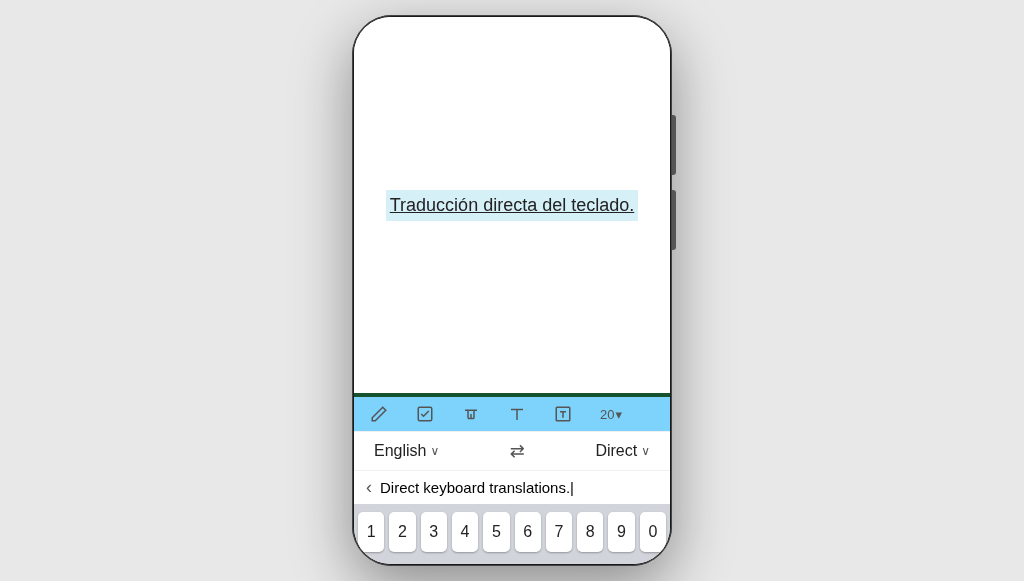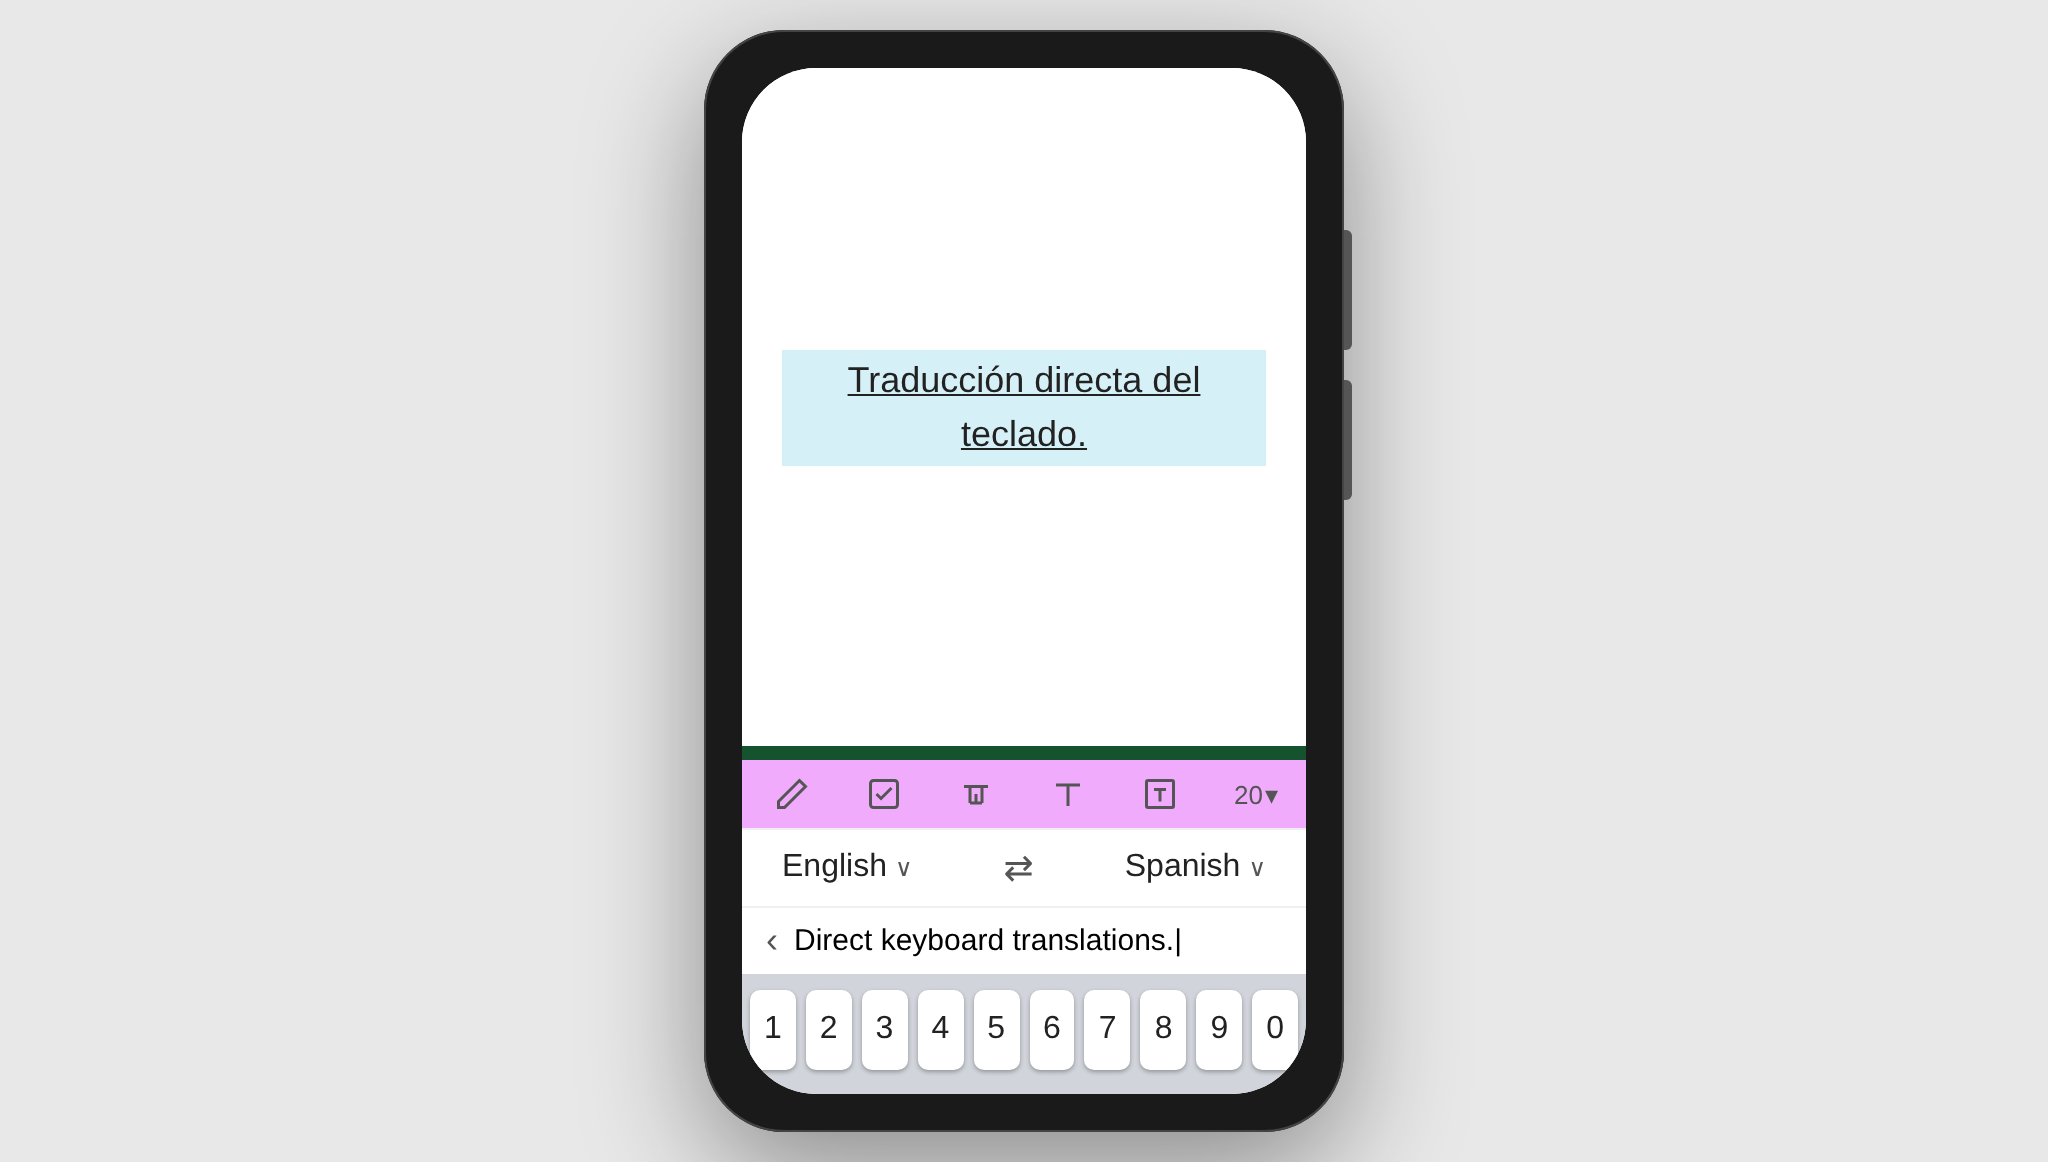--- a/index.html
+++ b/index.html
@@ -14,21 +14,21 @@
       font-family: -apple-system, BlinkMacSystemFont, 'Segoe UI', sans-serif;
       overflow: hidden;
     }
 
     .phone-wrapper {
       position: relative;
       width: 320px;
       height: 551px;
       background: #1a1a1a;
       border-radius: 40px;
-      padding: 19px;
+      padding: 2px;
       box-shadow: 0 20px 60px rgba(0,0,0,0.4), inset 0 0 0 1px #444;
     }
 
     .phone-screen {
       width: 100%;
       height: 100%;
       background: #ffffff;
       border-radius: 37px;
       overflow: hidden;
       display: flex;
@@ -74,22 +74,22 @@
       background: #d6f0f8;
       padding: 2px 4px;
       line-height: 1.5;
     }
 
     .toolbar {
       display: flex;
       align-items: center;
       padding: 8px 16px;
       gap: 28px;
-      border-top: 7px solid #14532d;
-      background: #f0abfc;
+      border-top: 4px solid #14532d;
+      background: #7dd3fc;
     }
 
     .toolbar-icon {
       color: #555;
       font-size: 16px;
       display: flex;
       align-items: center;
       cursor: pointer;
     }
 
@@ -257,21 +257,21 @@
       </span>
     </div>
 
     <div class="lang-bar">
       <div class="lang-selector">
         <span>English</span>
         <span class="lang-chevron">∨</span>
       </div>
       <span class="swap-btn">⇄</span>
       <div class="lang-selector">
-        <span>Spanish</span>
+        <span>Direct</span>
         <span class="lang-chevron">∨</span>
       </div>
     </div>
 
     <div class="input-row">
       <span class="back-btn">‹</span>
       <span class="input-text">Direct keyboard translations.|</span>
     </div>
 
     <div class="keyboard">

